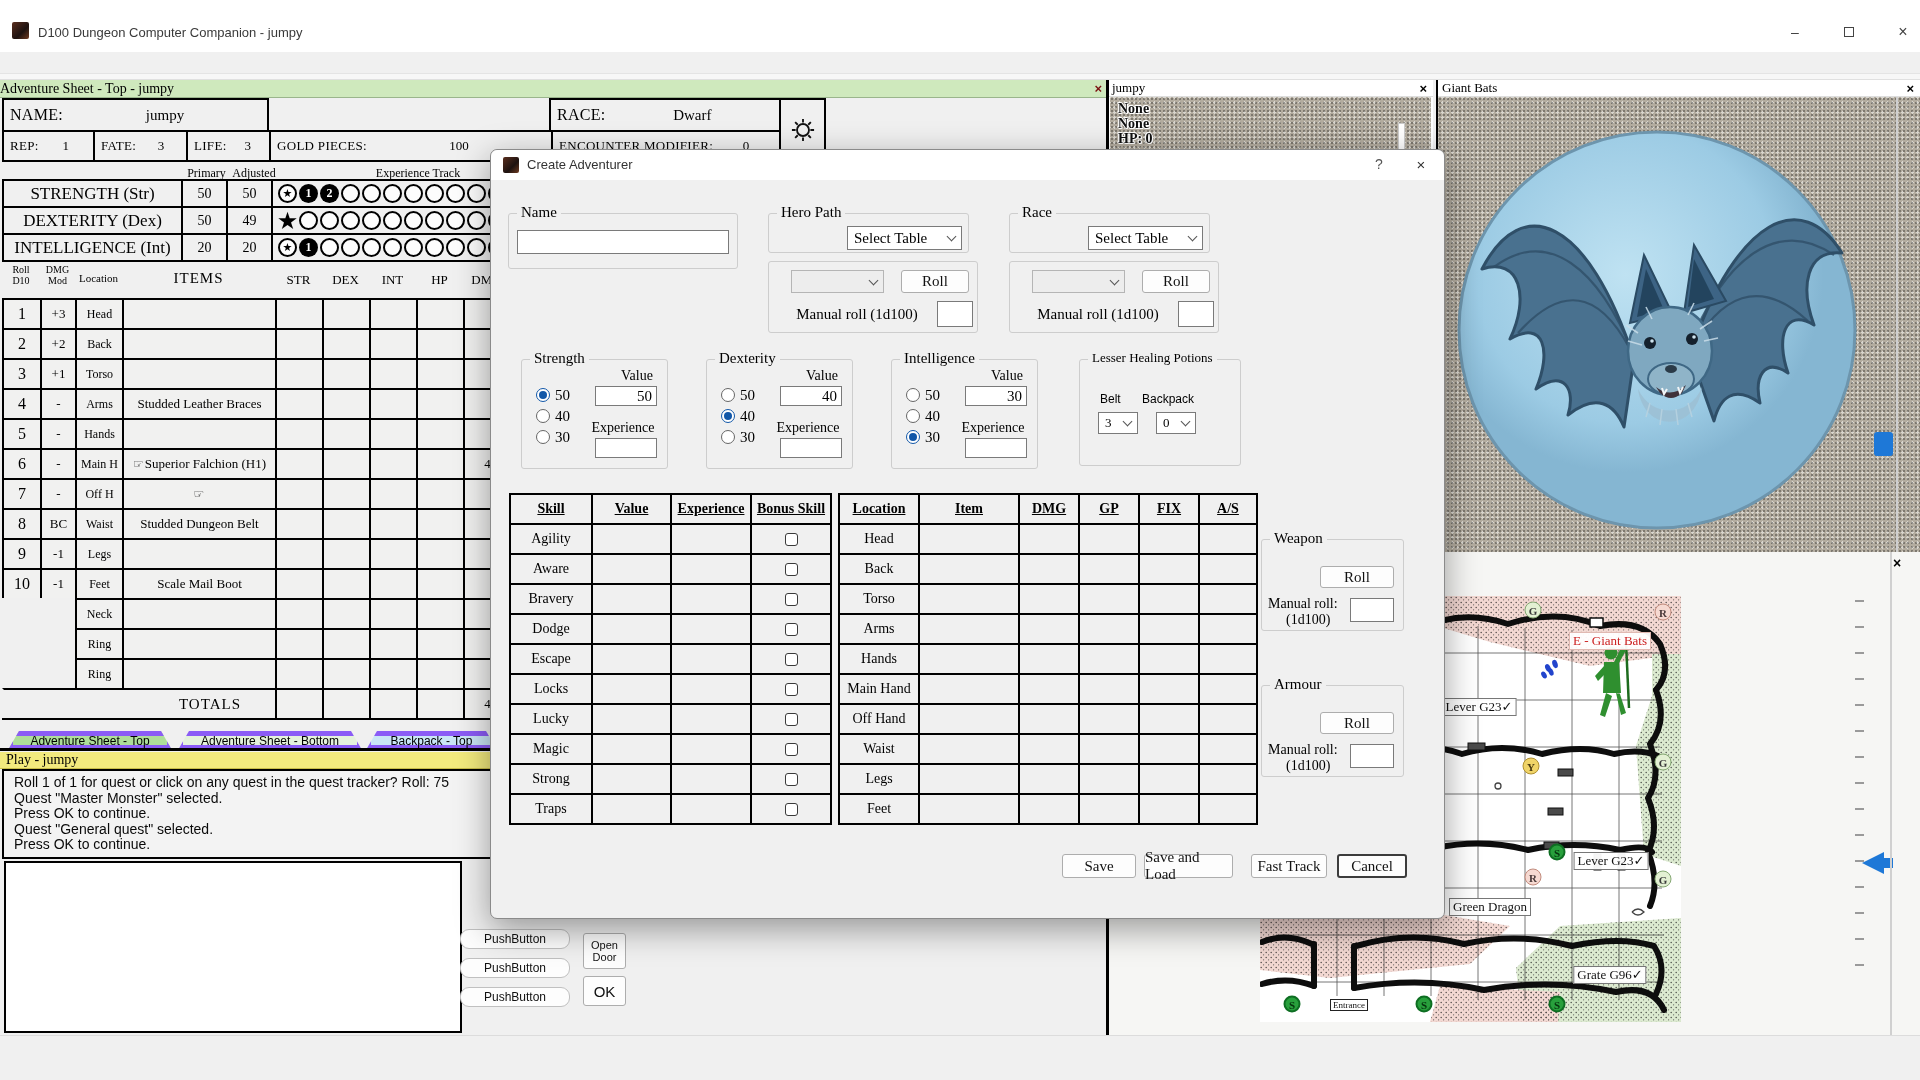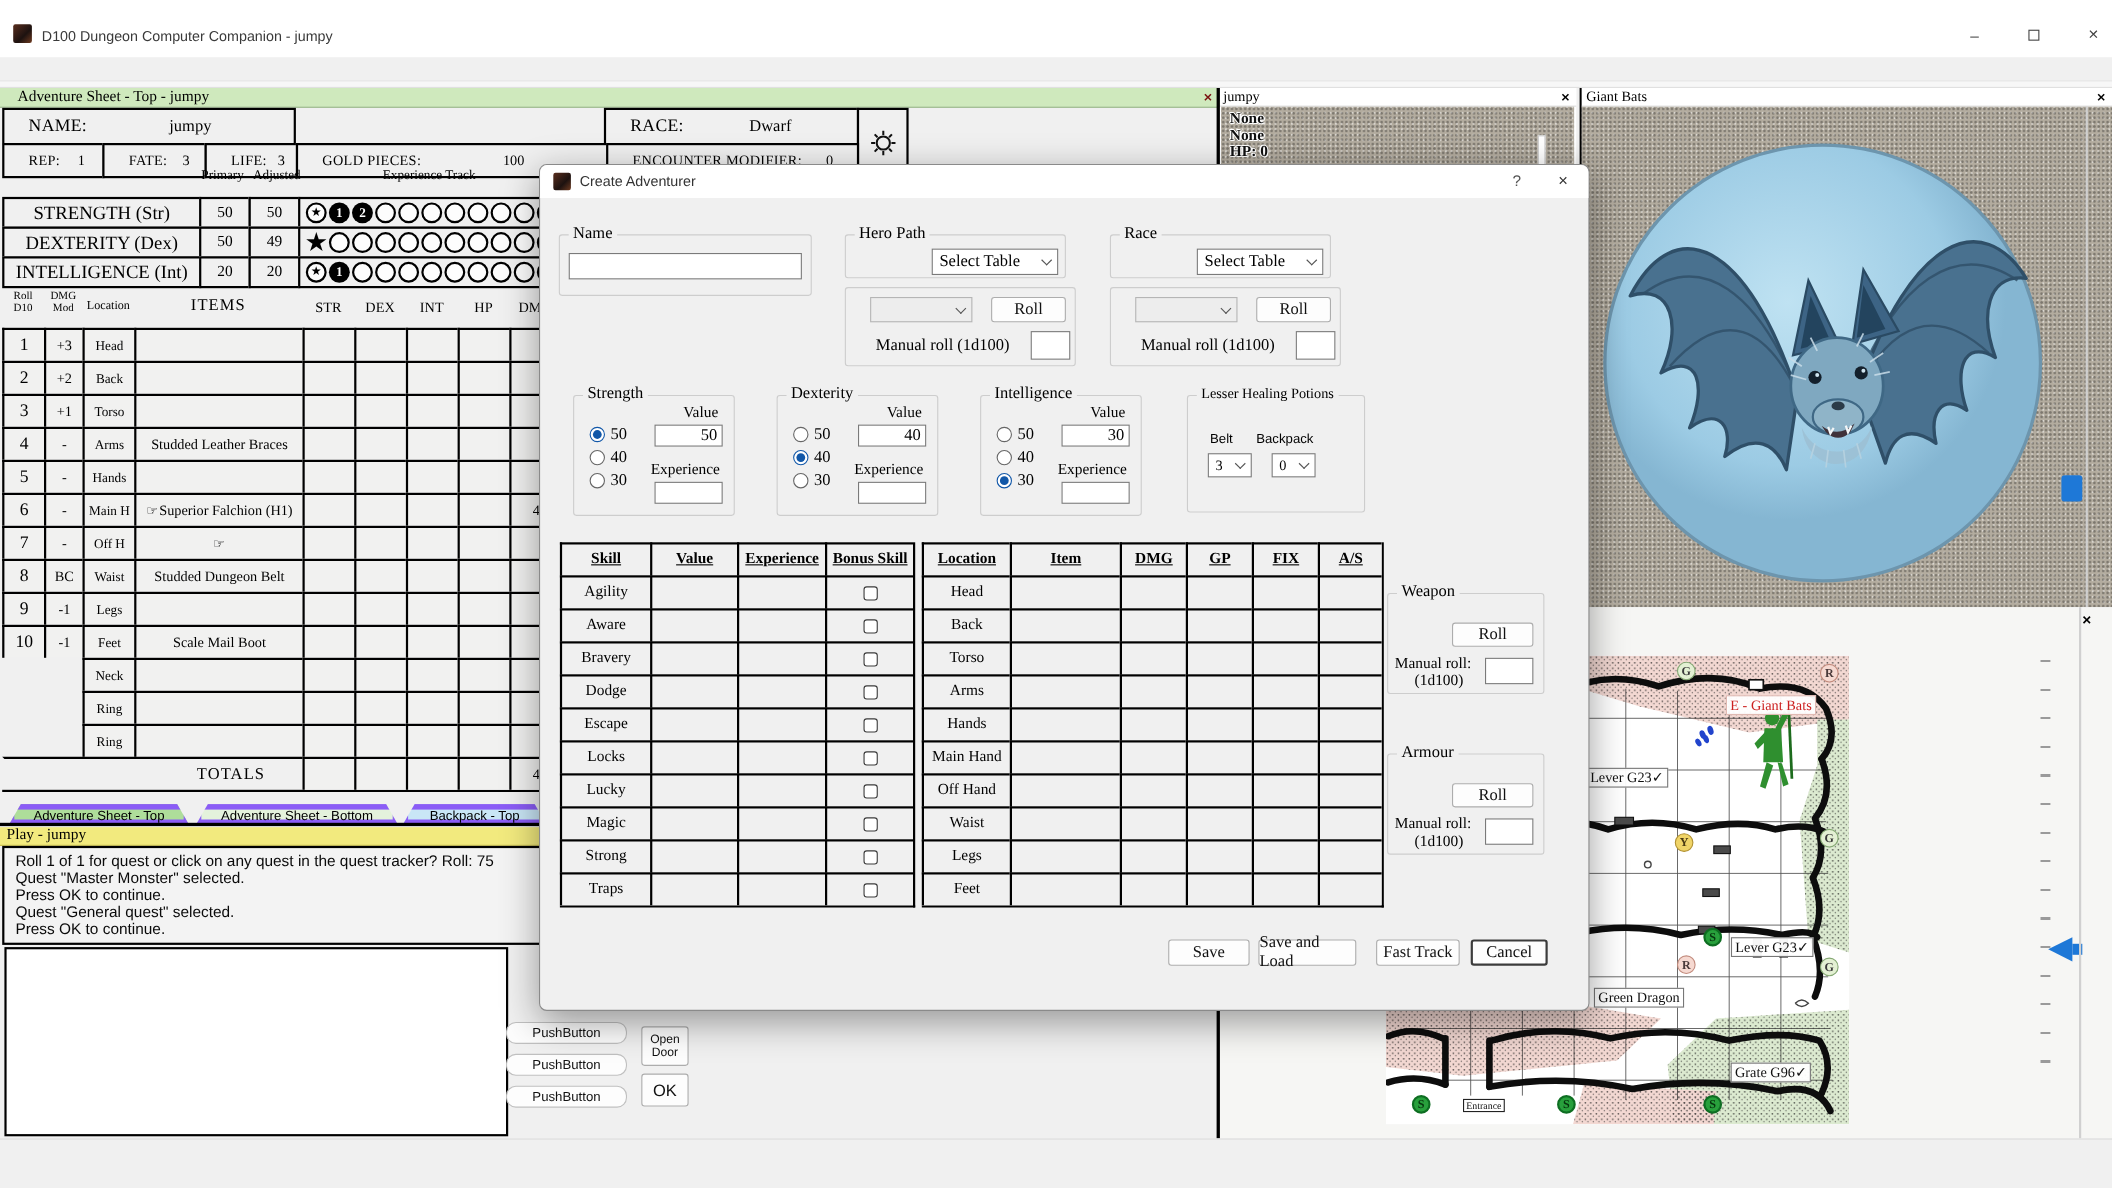--- a/index.html
+++ b/index.html
@@ -14,36 +14,36 @@
   .winctl{position:absolute;top:20px;width:34px;height:24px;display:flex;align-items:center;justify-content:center;
     font:14px "Liberation Sans",sans-serif;color:#444}
   #btn-min{left:1778px}#btn-max{left:1832px}#btn-close{left:1886px;font-size:16px}
   #max-glyph{width:10px;height:10px;border:1.2px solid #444}
   #menubar{position:absolute;left:0;top:52px;width:1920px;height:21px;background:#f2f2f2;display:flex;align-items:center}
   .menu-item{font:13px "Liberation Sans",sans-serif;padding:0 11px;color:#111}
   #toolstrip{position:absolute;left:0;top:73px;width:1920px;height:7px;background:#f7f7f7;border-top:1px solid #e4e4e4;border-bottom:1px solid #e0e0e0}
   
   #sheetwin{position:absolute;left:0;top:80px;width:1108px;height:652px;background:#f0f0f0}
   #sheet-title{position:absolute;left:0;top:0;width:1108px;height:18px;background:var(--sheet_titlebar);
-    font:14px "Liberation Serif",serif;padding-left:16px;line-height:17px;border-bottom:1px solid #9ab58c}
+    font:14px "Liberation Serif",serif;padding-left:0;line-height:17px;border-bottom:1px solid #9ab58c}
   #sheet-close{position:absolute;right:6px;top:1px;color:#7a1010;font:bold 13px "Liberation Sans",sans-serif}
   .hcell{position:absolute;border:2px solid #000;background:#f0f0f0;display:flex;align-items:center}
-  .hcell .lab{padding-left:22px;font-size:16px;letter-spacing:.3px}
+  .hcell .lab{padding-left:6px;font-size:16px;letter-spacing:.3px}
   .hcell .val{flex:1;text-align:center;font-size:15px}
   .hcell.small .lab{font-size:13px}.hcell.small .val{font-size:13px}
   #cell-name{left:2px;top:18px;width:267px;height:34px}
   #cell-hero{left:267px;top:18px;width:284px;height:34px}
   #cell-race{left:549px;top:18px;width:232px;height:34px}
   #cell-gear{left:779px;top:18px;width:47px;height:64px;justify-content:center}
   #cell-rep{left:2px;top:50px;width:93px;height:32px}
   #cell-fate{left:93px;top:50px;width:95px;height:32px}
   #cell-life{left:186px;top:50px;width:85px;height:32px}
   #cell-gold{left:269px;top:50px;width:284px;height:32px}
   #cell-enc{left:551px;top:50px;width:230px;height:32px}
-  .statshead{position:absolute;top:72px;font:12px "Liberation Serif",serif;text-align:left}
+  .statshead{position:absolute;top:86px;font:12px "Liberation Serif",serif;text-align:center}
   #lab-primary{left:183px;width:47px}#lab-adjusted{left:230px;width:48px}#lab-track{left:348px;width:140px}
   #stats-table{position:absolute;left:2px;top:99px}
   .stat-row{display:flex}
   .stat-row + .stat-row{margin-top:-2px}
   .scell{border:2px solid #000;height:29px;display:flex;align-items:center;justify-content:center;background:#f0f0f0}
   .scell + .scell{margin-left:-2px}
   .slabel{width:181px;font-size:17px}
   .snum{width:47px;font-size:14px}
   .strack{width:282px;justify-content:flex-start;padding-left:5px;gap:2px;overflow:hidden}
   .sym{width:19px;height:19px;display:inline-flex;align-items:center;justify-content:center;flex:none;line-height:1}

